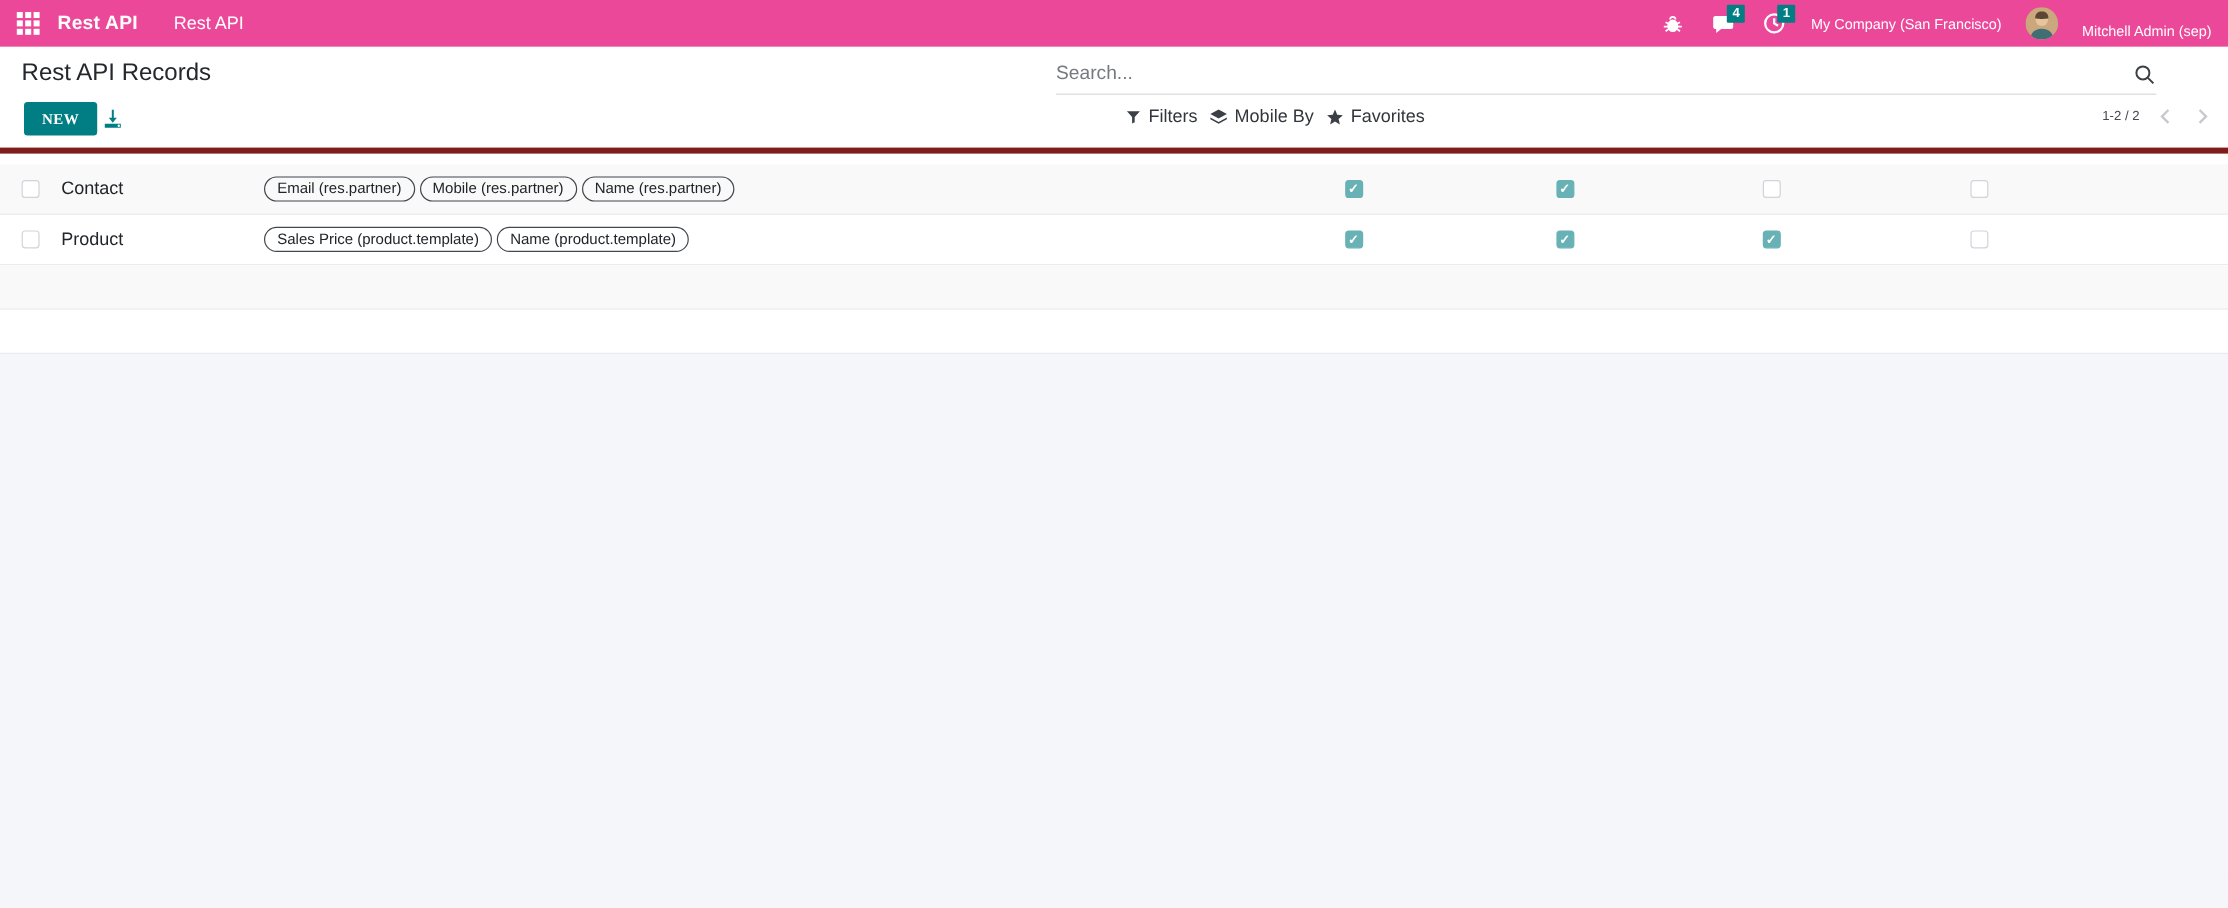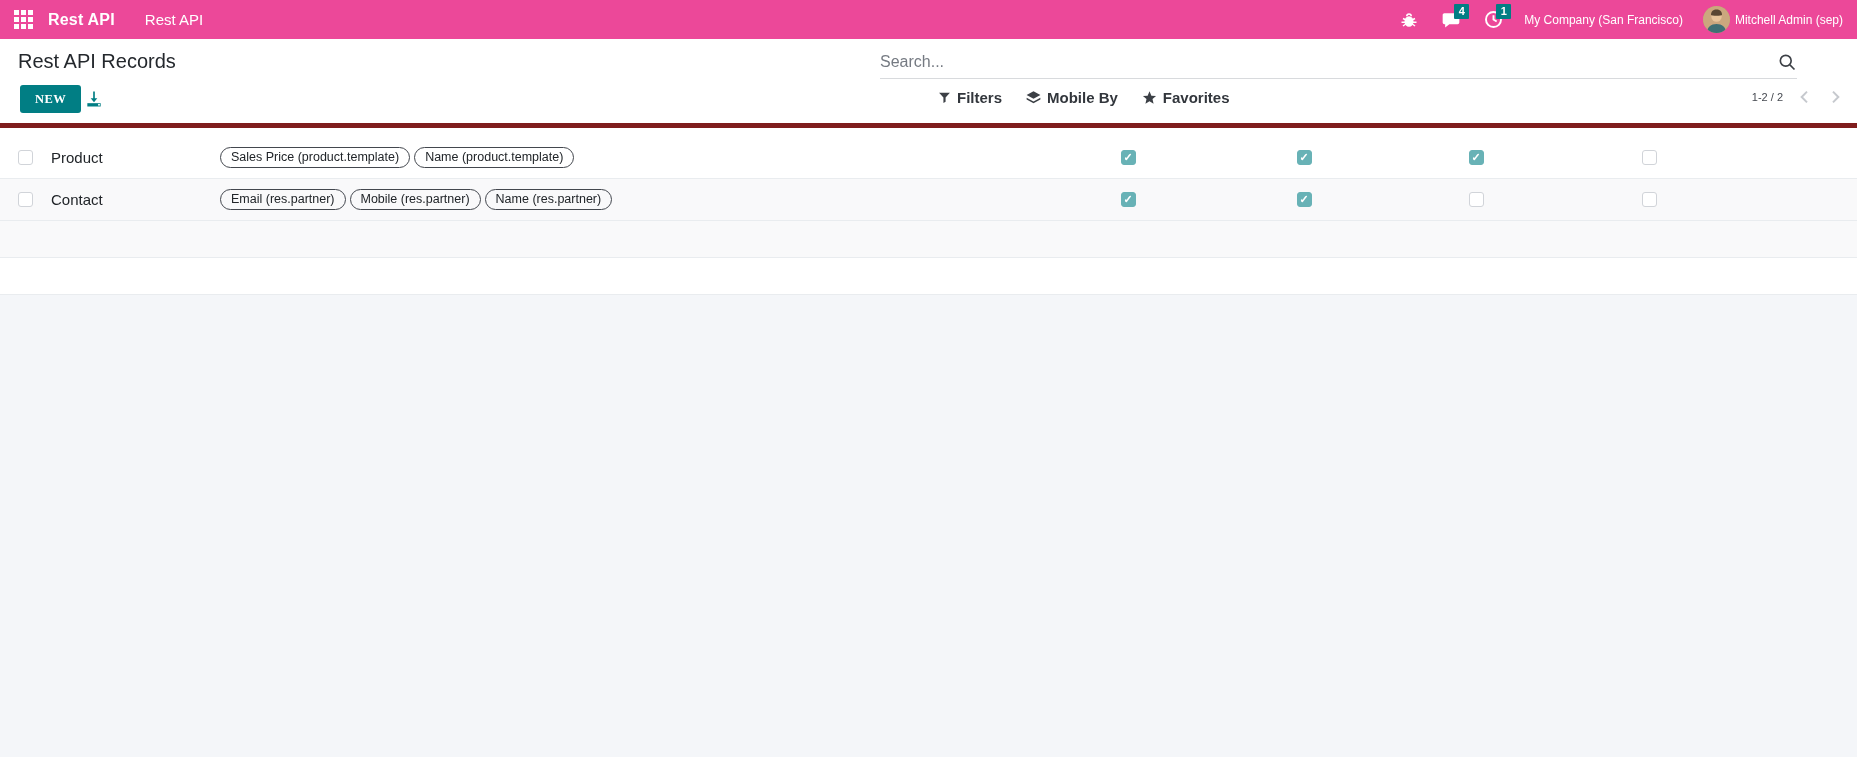--- a/index.html
+++ b/index.html
@@ -19,21 +19,21 @@
   .topbar-right { margin-left:auto; display:flex; align-items:center; gap:20px; }
   .sysicon { position:relative; width:22px; height:22px; display:flex;
              align-items:center; justify-content:center; cursor:pointer; }
   .sysicon svg { display:block; }
   .badge { position:absolute; top:-5px; left:14px; background:#017e84; color:#fff;
            font-size:11px; line-height:15px; padding:0 4px; min-width:15px;
            text-align:center; border-radius:1px; font-weight:bold; }
   .top-text { font-size:12px; cursor:pointer; white-space:nowrap; }
   .avatar { width:27px; height:27px; border-radius:50%; overflow:hidden;
             background:#b98d5f; flex:0 0 auto; cursor:pointer; }
-  .user-entry { display:flex; align-items:center; gap:5px; cursor:pointer; }
+  .user-entry { display:flex; align-items:flex-end; gap:20px; cursor:pointer; }
 
   
   .control-panel { position:relative; height:89px; background:#ffffff;
                    border-bottom:5px solid #7f1d1d; }
   .page-title { position:absolute; left:18px; top:11px; font-size:20px;
                 color:#24282d; }
   .search-box { position:absolute; left:880px; top:6px; width:917px; height:34px;
                 border-bottom:1px solid #d8dadd; display:flex; align-items:center; }
   .search-box input { flex:1; border:none; outline:none; font-size:16px;
                       color:#374047; background:transparent;
@@ -41,22 +41,22 @@
   .search-box input::placeholder { color:#757a82; opacity:1; }
   .search-glass { width:20px; height:20px; color:#3c4046; cursor:pointer; }
 
   .btn-new { position:absolute; left:20px; top:46px; height:28px; padding:0 15px;
              background:#017e84; color:#ffffff; border:none; border-radius:3px;
              font-size:12.5px; font-weight:bold; letter-spacing:.4px; cursor:pointer;
              font-family:Liberation Serif, serif; }
   .btn-export { position:absolute; left:84px; top:50px; width:20px; height:20px;
                 color:#017e84; cursor:pointer; background:none; border:none; }
 
-  .filter-bar { position:absolute; left:938px; top:50px; display:flex; gap:24px;
-                align-items:center;font-weight:bold; }
+  .filter-bar { position:absolute; left:938px; top:50px; display:flex; gap:10px;
+                align-items:center; }
   .filter-item { display:flex; align-items:center; gap:6px; font-size:15px;
                  color:#32363c; cursor:pointer; }
   .filter-item svg { color:#3c4046; }
 
   .pager { position:absolute; right:14px; top:50px; display:flex;
            align-items:center; gap:14px; }
   .pager-text { font-size:11px; color:#454950; }
   .pager-btn { color:#c6c9ce; width:16px; height:16px; cursor:pointer; }
 
   
@@ -203,44 +203,20 @@
       <svg width="16" height="16" viewBox="0 0 24 24" fill="none" stroke="currentColor" stroke-width="3">
         <path d="M9 4l8 8-8 8"></path>
       </svg>
     </span>
   </div>
 </div>
 
 <div class="content">
 
 
-  <div class="lrow data">
-    <div class="cell-cb">
-        <span class="cb"></span>
-      </div>
-    <div class="cell-model">Product</div>
-    <div class="cell-tags">
-      <span class="tag">Sales Price (product.template)</span>
-      <span class="tag">Name (product.template)</span>
-    </div>
-    <div class="cell-check">
-        <span class="cb ro checked"></span>
-      </div>
-    <div class="cell-check">
-        <span class="cb ro checked"></span>
-      </div>
-    <div class="cell-check">
-        <span class="cb ro checked"></span>
-      </div>
-    <div class="cell-check">
-        <span class="cb ro"></span>
-      </div>
-    <div></div>
-  </div>
-
   <div class="lrow data striped">
     <div class="cell-cb">
         <span class="cb"></span>
       </div>
     <div class="cell-model">Contact</div>
     <div class="cell-tags">
       <span class="tag">Email (res.partner)</span>
       <span class="tag">Mobile (res.partner)</span>
       <span class="tag">Name (res.partner)</span>
     </div>
@@ -252,17 +228,41 @@
       </div>
     <div class="cell-check">
         <span class="cb ro"></span>
       </div>
     <div class="cell-check">
         <span class="cb ro"></span>
       </div>
     <div></div>
   </div>
 
+  <div class="lrow data">
+    <div class="cell-cb">
+        <span class="cb"></span>
+      </div>
+    <div class="cell-model">Product</div>
+    <div class="cell-tags">
+      <span class="tag">Sales Price (product.template)</span>
+      <span class="tag">Name (product.template)</span>
+    </div>
+    <div class="cell-check">
+        <span class="cb ro checked"></span>
+      </div>
+    <div class="cell-check">
+        <span class="cb ro checked"></span>
+      </div>
+    <div class="cell-check">
+        <span class="cb ro checked"></span>
+      </div>
+    <div class="cell-check">
+        <span class="cb ro"></span>
+      </div>
+    <div></div>
+  </div>
+
   <div class="lrow empty striped"></div>
   <div class="lrow empty"></div>
 </div>
 
 <div class="below-space"></div>
 
 </body></html>

